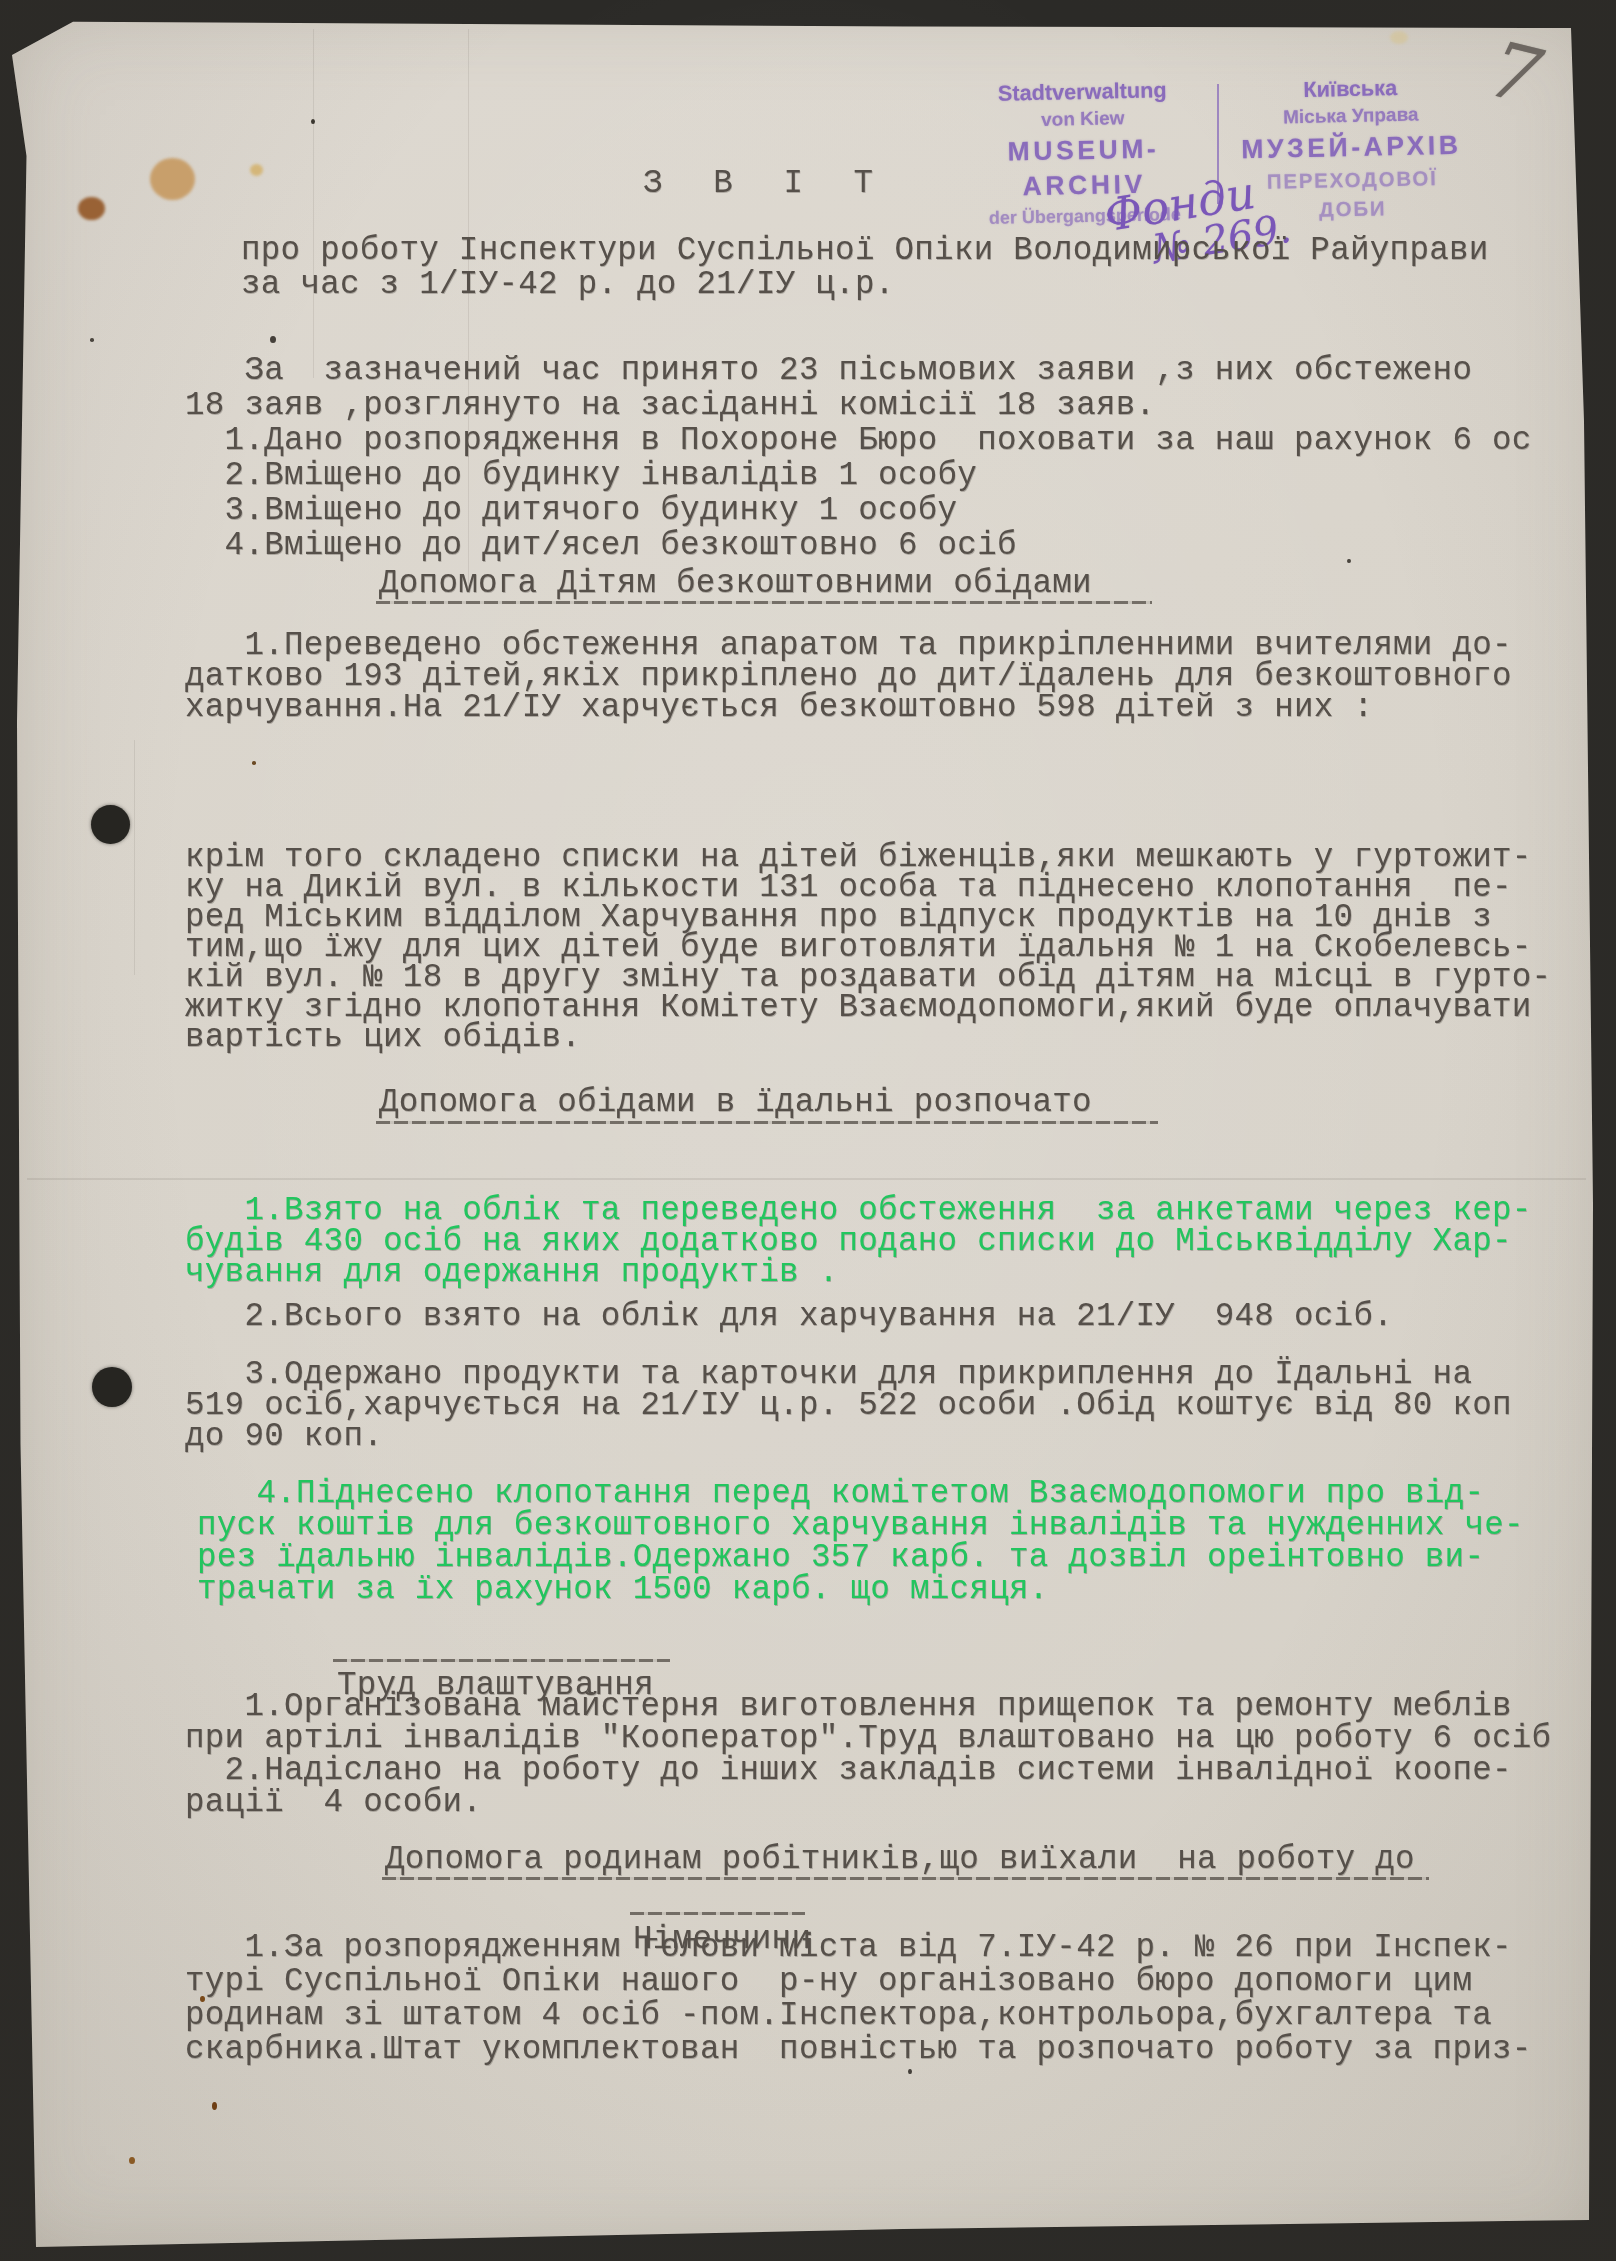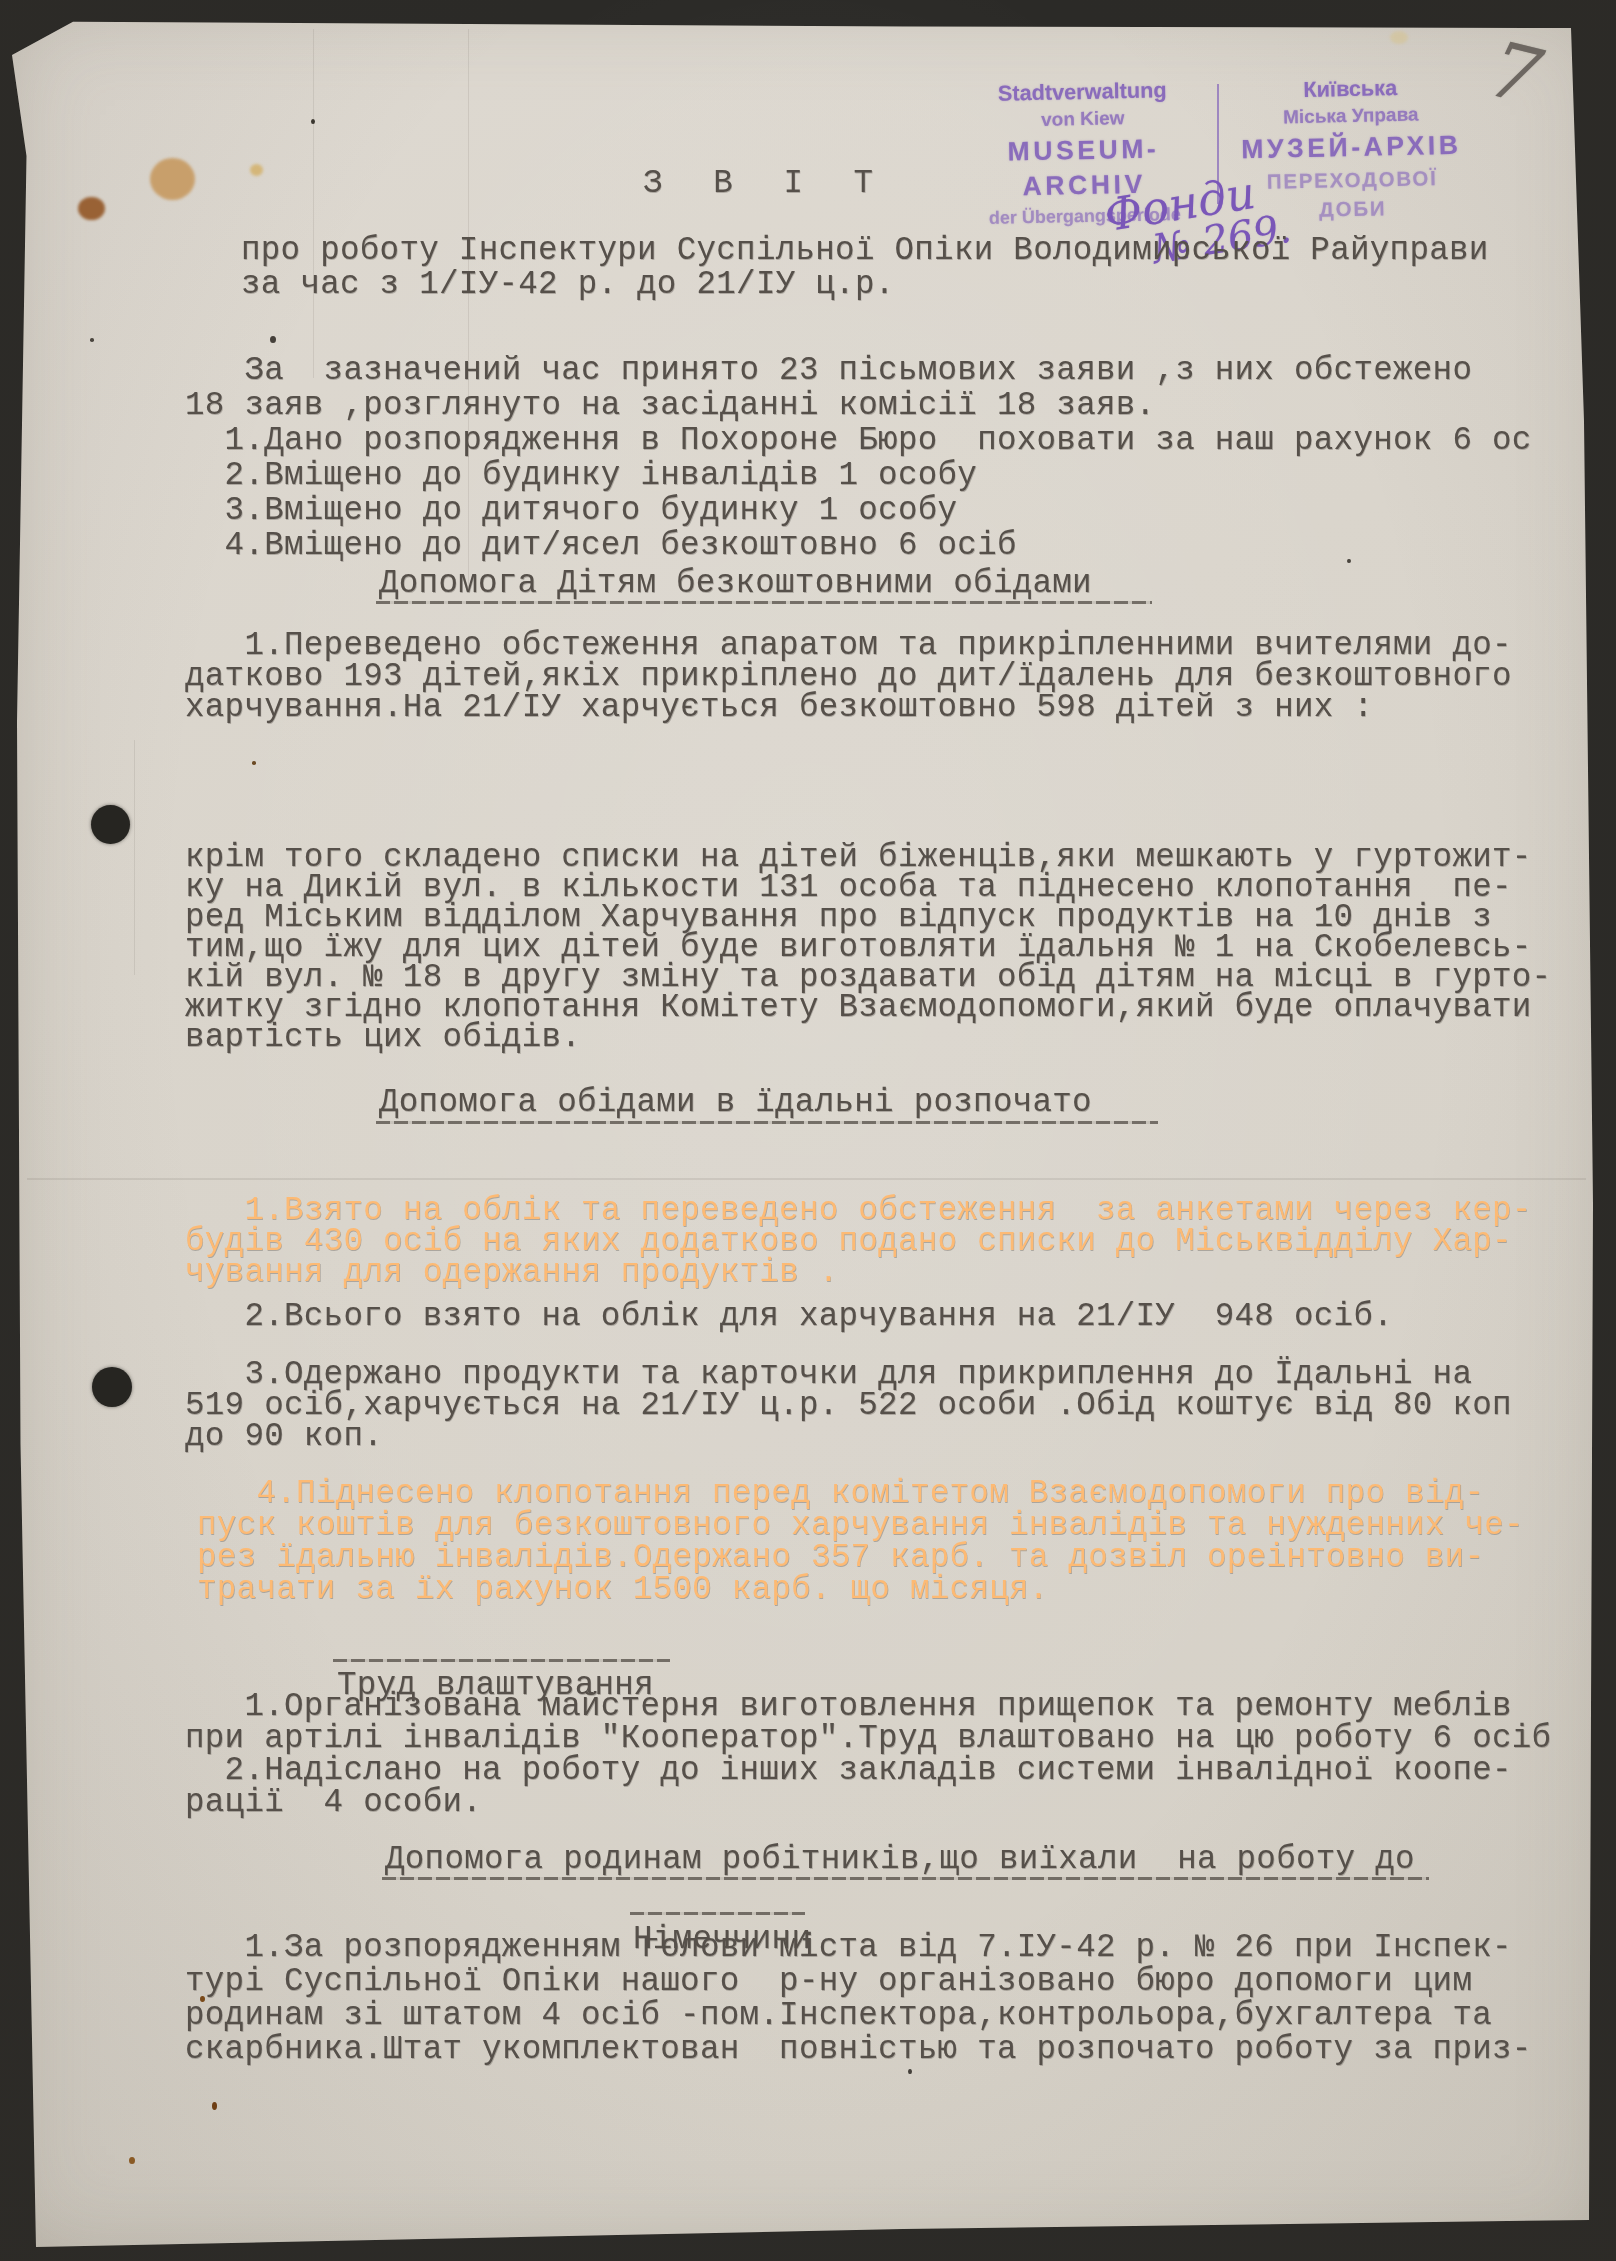--- a/index.html
+++ b/index.html
@@ -11,21 +11,21 @@
          clip-path:polygon(73px 21.7px,903px 26.5px,1571px 28px,1584px 421px,1593px 1204px,
                            1589px 2220px,903px 2229px,36px 2247px,20.5px 1444px,
                            17px 722px,26.5px 156px,12px 55px);
          box-shadow:inset 0 0 96px rgba(120,110,92,.28);}
   .vignette{position:absolute;inset:0;pointer-events:none;
          background:radial-gradient(ellipse at 50% 42%,rgba(255,255,255,.10) 0%,rgba(0,0,0,0) 55%,rgba(60,50,40,.10) 100%);}
   
   .typed{position:absolute;white-space:pre;font-family:"Liberation Mono","DejaVu Sans Mono",monospace;
          font-size:32.5px;line-height:33px;letter-spacing:0.3px;color:#56504a;
          text-shadow:0.6px 0.6px 0.6px rgba(86,80,74,.35);}
-  .faded{color:#fdba74;}
+  .faded{color:#22c55e;}
   .underline{position:absolute;height:3px;
          background:repeating-linear-gradient(90deg,rgba(72,66,59,.7) 0 14.4px,rgba(72,66,59,.12) 14.4px 18px);}
   
   .stamp{position:absolute;color:#8a6cbb;text-align:center;transform:rotate(-1.2deg);
          text-shadow:0 0 1.8px rgba(138,108,187,.55);}
   .stamp div{font-weight:bold;}
   .st-s1{font-size:21.7px;line-height:28px;}
   .st-s2{font-size:19px;line-height:26.5px;opacity:.85;}
   .st-big{font-size:26.5px;line-height:35px;letter-spacing:3.6px;}
   .st-s3{font-size:18px;line-height:26.5px;opacity:.7;}

